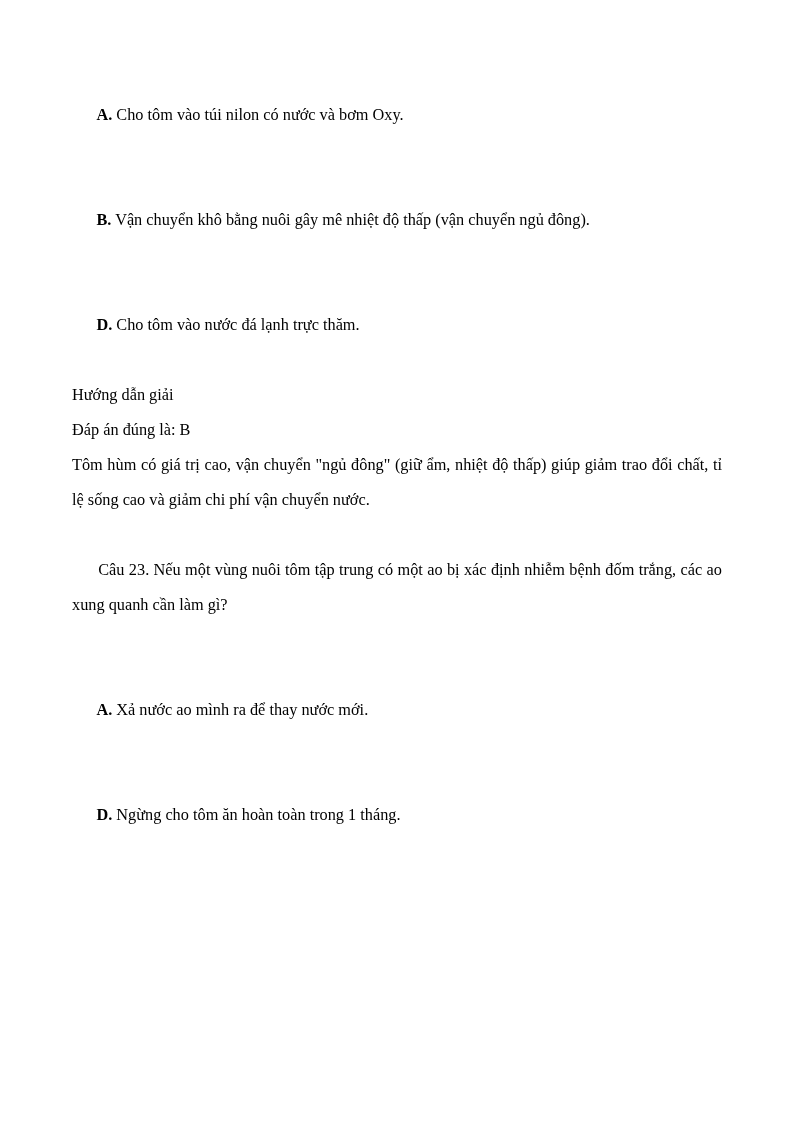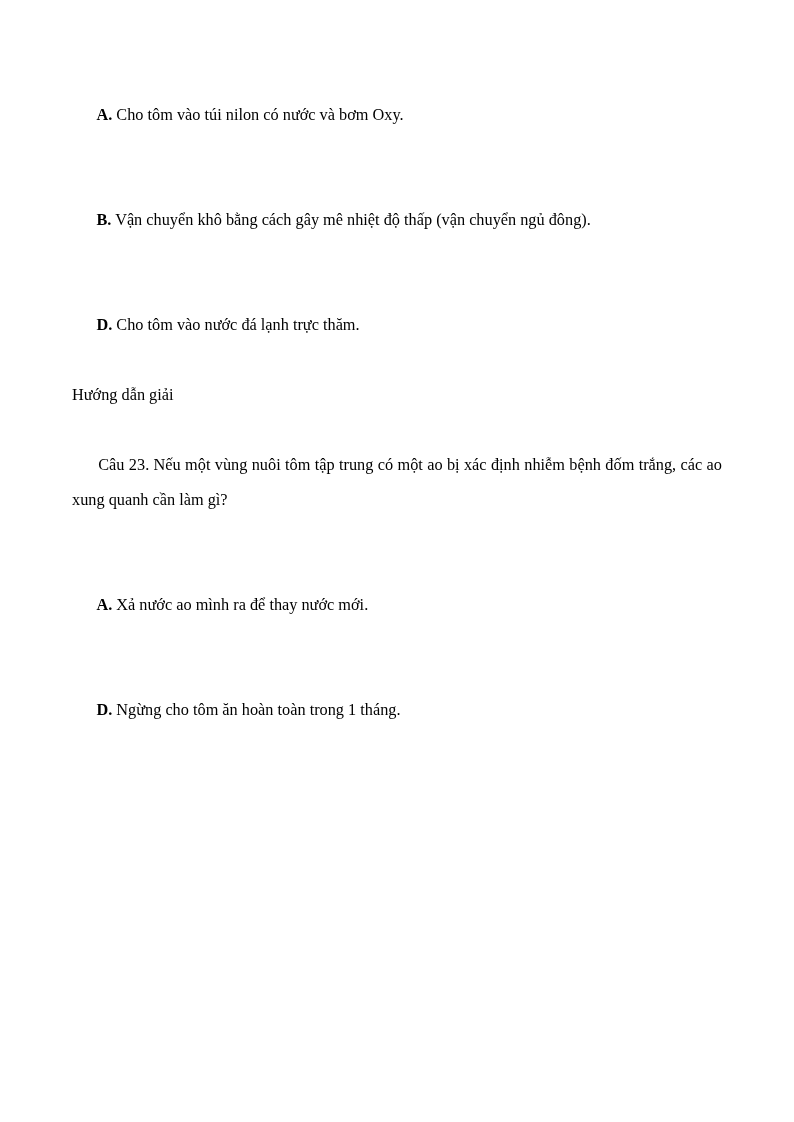--- a/index.html
+++ b/index.html
@@ -51,31 +51,33 @@
 <body>
 
 <div class="page">
   <div class="content">
 
     <p class="line">
       <span class="opt-letter">A.</span><span> Cho tôm vào túi nilon có nước và bơm Oxy.</span>
     </p>
 
     <p class="line">
-      <span class="opt-letter">B.</span><span> Vận chuyển khô bằng cách gây mê nhiệt độ thấp (vận chuyển ngủ đông).</span>
+      <span class="opt-letter">B.</span><span> Vận chuyển khô bằng nuôi gây mê nhiệt độ thấp (vận chuyển ngủ đông).</span>
     </p>
 
 
     <p class="line">
       <span class="opt-letter">D.</span><span> Cho tôm vào nước đá lạnh trực thăm.</span>
     </p>
 
     <p class="line heading">Hướng dẫn giải</p>
 
+    <p class="line heading">Đáp án đúng là: B</p>
 
+    <p class="line justify">Tôm hùm có giá trị cao, vận chuyển "ngủ đông" (giữ ẩm, nhiệt độ thấp) giúp giảm trao đổi chất, tỉ lệ sống cao và giảm chi phí vận chuyển nước.</p>
 
     <p class="line justify">
       <span class="bold">Câu 23.</span><span> Nếu một vùng nuôi tôm tập trung có một ao bị xác định nhiễm bệnh đốm trắng, các ao xung quanh cần làm gì?</span>
     </p>
 
     <p class="line">
       <span class="opt-letter">A.</span><span> Xả nước ao mình ra để thay nước mới.</span>
     </p>
 
 

